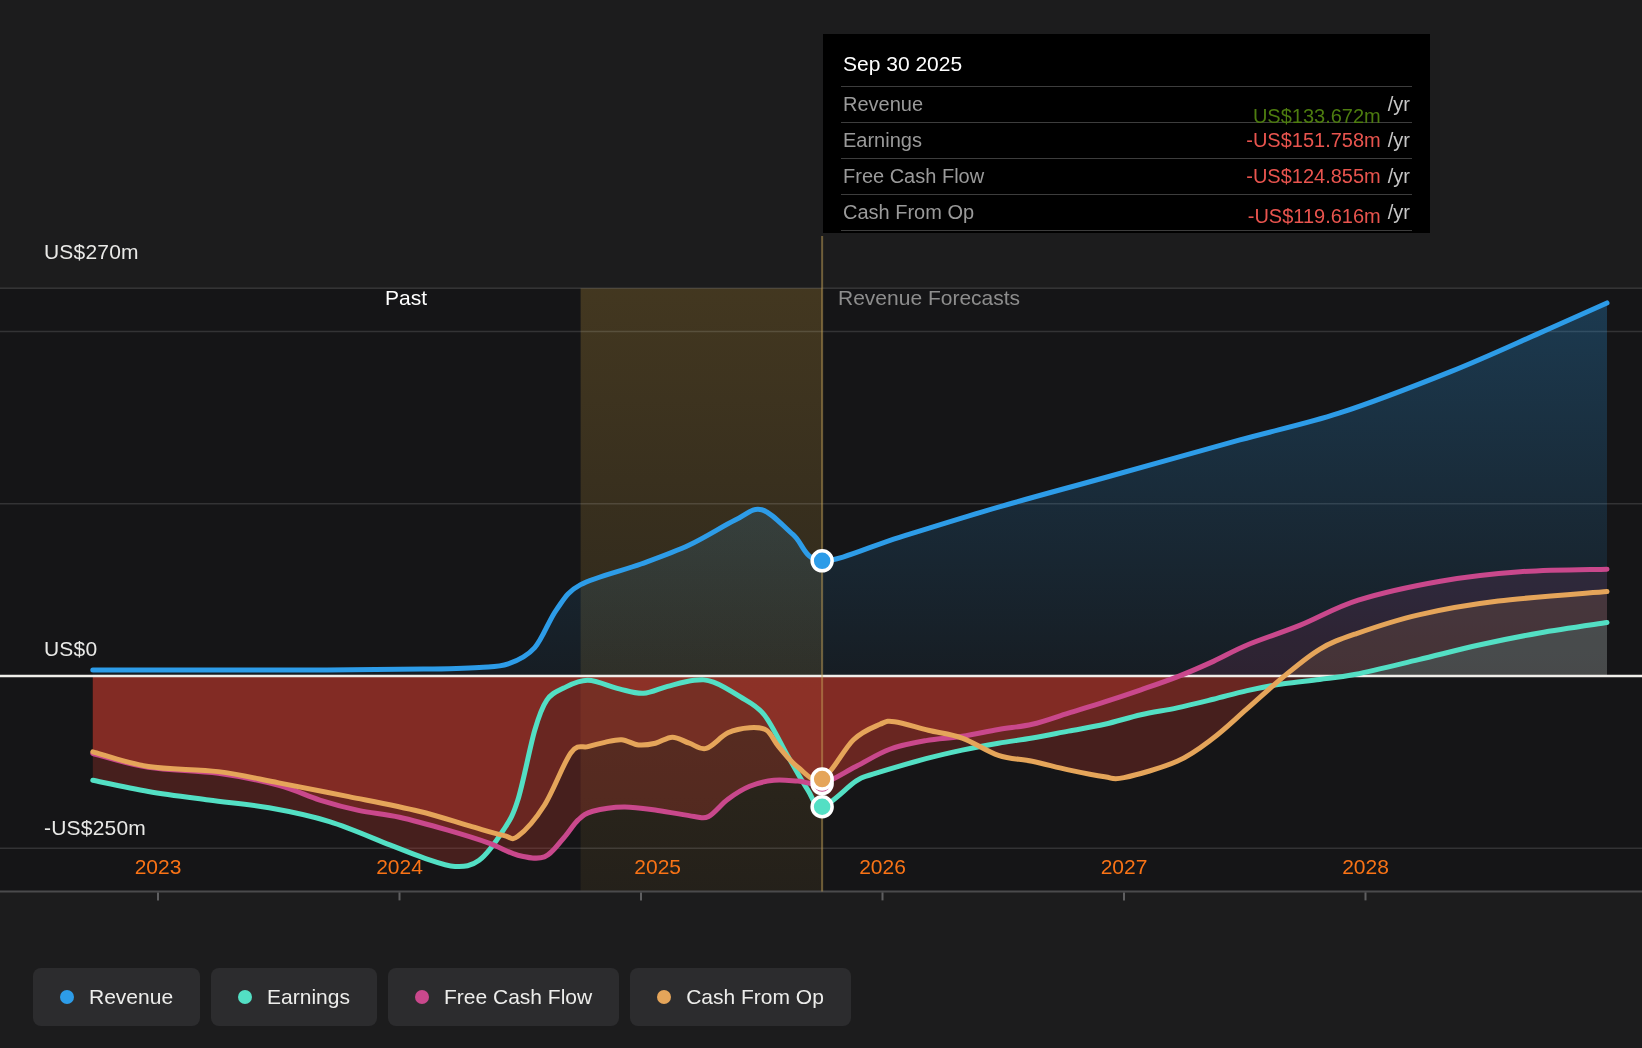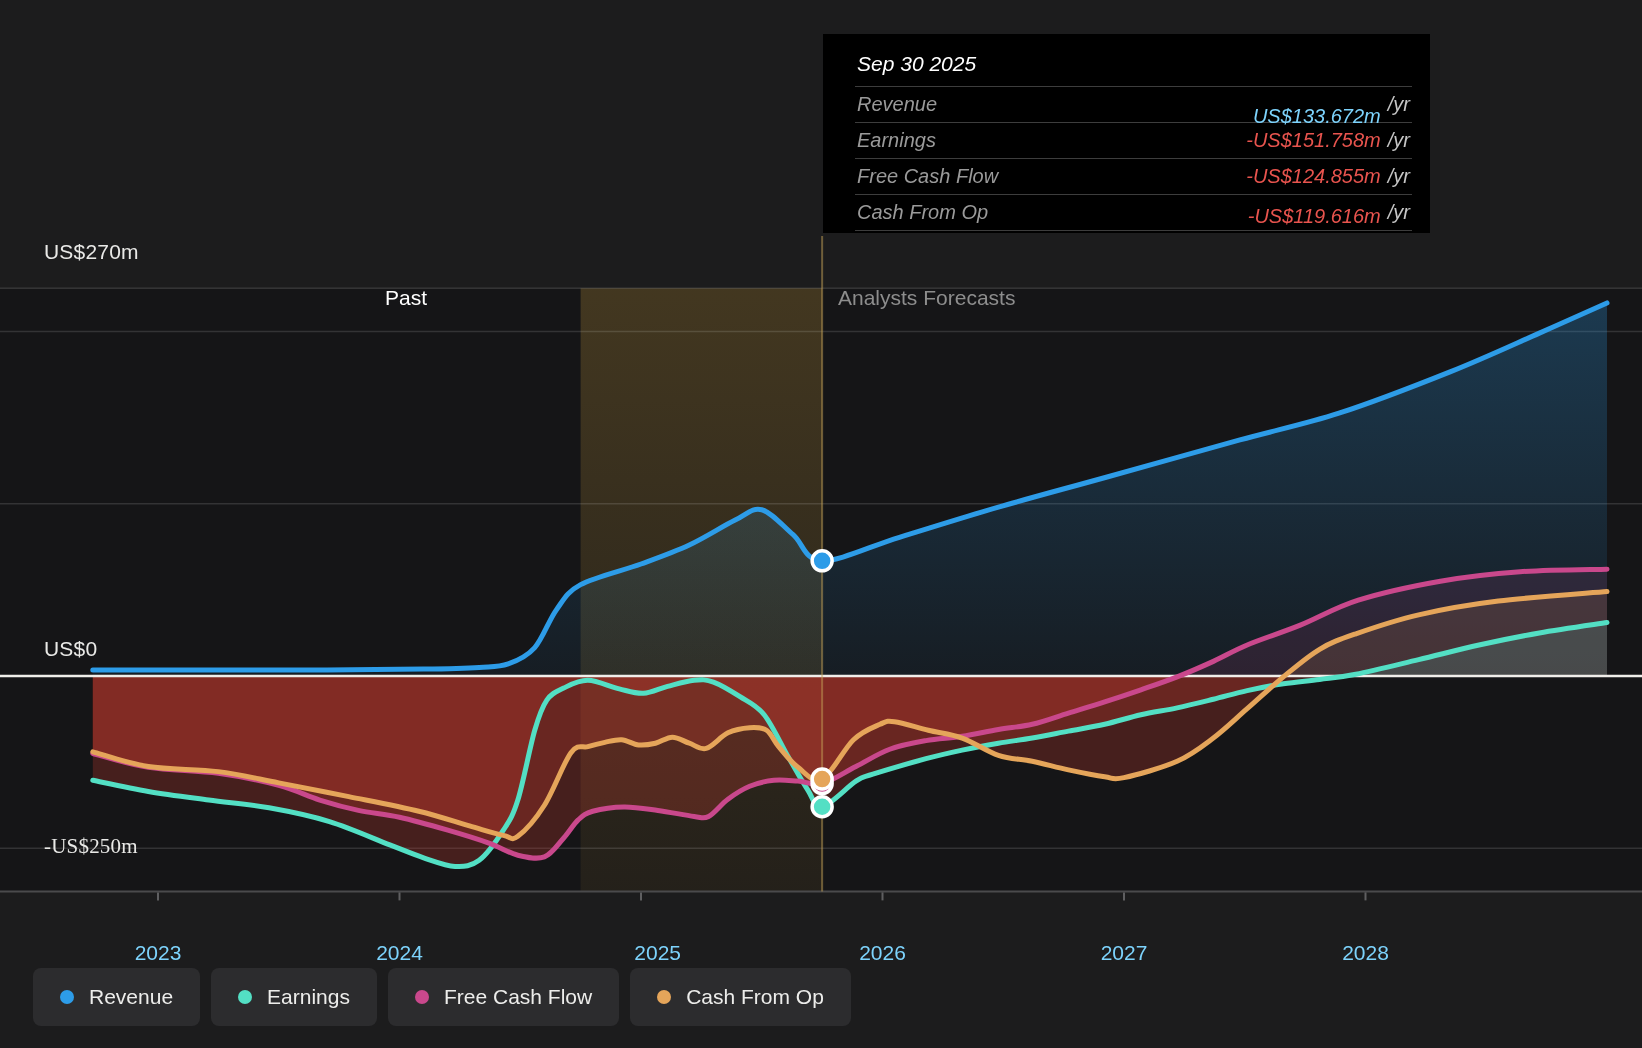--- a/index.html
+++ b/index.html
@@ -2,27 +2,27 @@
 <html><head>
 <meta charset="utf-8">
 <style>
   html,body{margin:0;padding:0;background:#1c1c1d;}
   .stage{position:relative;width:1642px;height:1048px;background:#1c1c1d;overflow:hidden;
          font-family:"Liberation Sans","DejaVu Sans",sans-serif;}
   svg.chart{position:absolute;left:0;top:0;}
   .axis-label{position:absolute;left:44px;color:#e9e9e7;font-size:21px;letter-spacing:.2px;}
   .axis-label.top{top:240px;}
   .axis-label.zero{top:637px;}
-  .axis-label.bottom{top:834px;font-family:Liberation Serif, serif;}
+  .axis-label.bottom{top:816px;}
   .phase-label{position:absolute;top:286px;font-size:21px;}
   .phase-label.past{left:0;width:812px;text-align:center;color:#ffffff;}
   .phase-label.forecast{left:838px;color:#8d8d8d;}
-  .x-tick-label{position:absolute;top:941px;width:80px;text-align:center;color:#7dd3fc;font-size:21px;}
+  .x-tick-label{position:absolute;top:855px;width:80px;text-align:center;color:#f97316;font-size:21px;}
   .tooltip{position:absolute;left:823px;top:34px;width:607px;background:#000;box-sizing:border-box;
-           padding:14px 18px 2px 32px;z-index:5;font-style:italic;}
+           padding:14px 18px 2px 18px;z-index:5;}
   .tooltip .tt-title{color:#ffffff;font-size:21px;padding:4px 2px 10px 2px;border-bottom:1px solid #3d3d3d;}
   .tt-row{display:flex;align-items:center;height:35px;border-bottom:1px solid #3d3d3d;padding:0 2px;}
   .tt-row .tt-label{flex:1;color:#9a9a9a;font-size:20px;}
   .tt-row .tt-value{font-size:20px;}
   .tt-row .tt-unit{color:#c6c6c6;font-size:20px;margin-left:7px;}
   .legend{position:absolute;left:33px;top:968px;display:flex;gap:11px;z-index:4;}
   .legend-chip{display:flex;align-items:center;gap:15px;height:58px;padding:0 27px;
                background:#2c2c2e;border-radius:8px;cursor:pointer;}
   .legend-dot{width:14px;height:14px;border-radius:50%;}
   .legend-text{color:#ededeb;font-size:21px;}
@@ -79,34 +79,34 @@
       <circle cx="822.125" cy="779.05636096" r="10" fill="#E5A55A" stroke="#ffffff" stroke-width="3.5"></circle>
       <circle cx="822.125" cy="806.74862248" r="10" fill="#53DFC4" stroke="#ffffff" stroke-width="3.5"></circle>
       <circle cx="822.125" cy="560.83355168" r="10" fill="#2D9CE8" stroke="#ffffff" stroke-width="3.5"></circle>
     </svg>
 
   <span class="axis-label top">US$270m</span>
   <span class="axis-label zero">US$0</span>
   <span class="axis-label bottom">-US$250m</span>
 
   <span class="phase-label past">Past</span>
-  <span class="phase-label forecast">Analysts Forecasts</span>
+  <span class="phase-label forecast">Revenue Forecasts</span>
 
   <span class="x-tick-label" style="left: 118px;">2023</span>
   <span class="x-tick-label" style="left: 359.5px;">2024</span>
   <span class="x-tick-label" style="left: 601px; text-align: right;">2025</span>
   <span class="x-tick-label" style="left: 842.5px;">2026</span>
   <span class="x-tick-label" style="left: 1084px;">2027</span>
   <span class="x-tick-label" style="left: 1325.5px;">2028</span>
 
   <div class="tooltip">
     <div class="tt-title">Sep 30 2025</div>
     <div class="tt-row">
       <span class="tt-label">Revenue</span>
-      <span class="tt-value" style="color: #7dd3fc; margin-top: 24px;">US$133.672m</span>
+      <span class="tt-value" style="color: #4d7c0f; margin-top: 24px;">US$133.672m</span>
       <span class="tt-unit">/yr</span>
     </div>
     <div class="tt-row">
       <span class="tt-label">Earnings</span>
       <span class="tt-value" style="color: rgb(232, 84, 78);">-US$151.758m</span>
       <span class="tt-unit">/yr</span>
     </div>
     <div class="tt-row">
       <span class="tt-label">Free Cash Flow</span>
       <span class="tt-value" style="color: rgb(232, 84, 78);">-US$124.855m</span>

